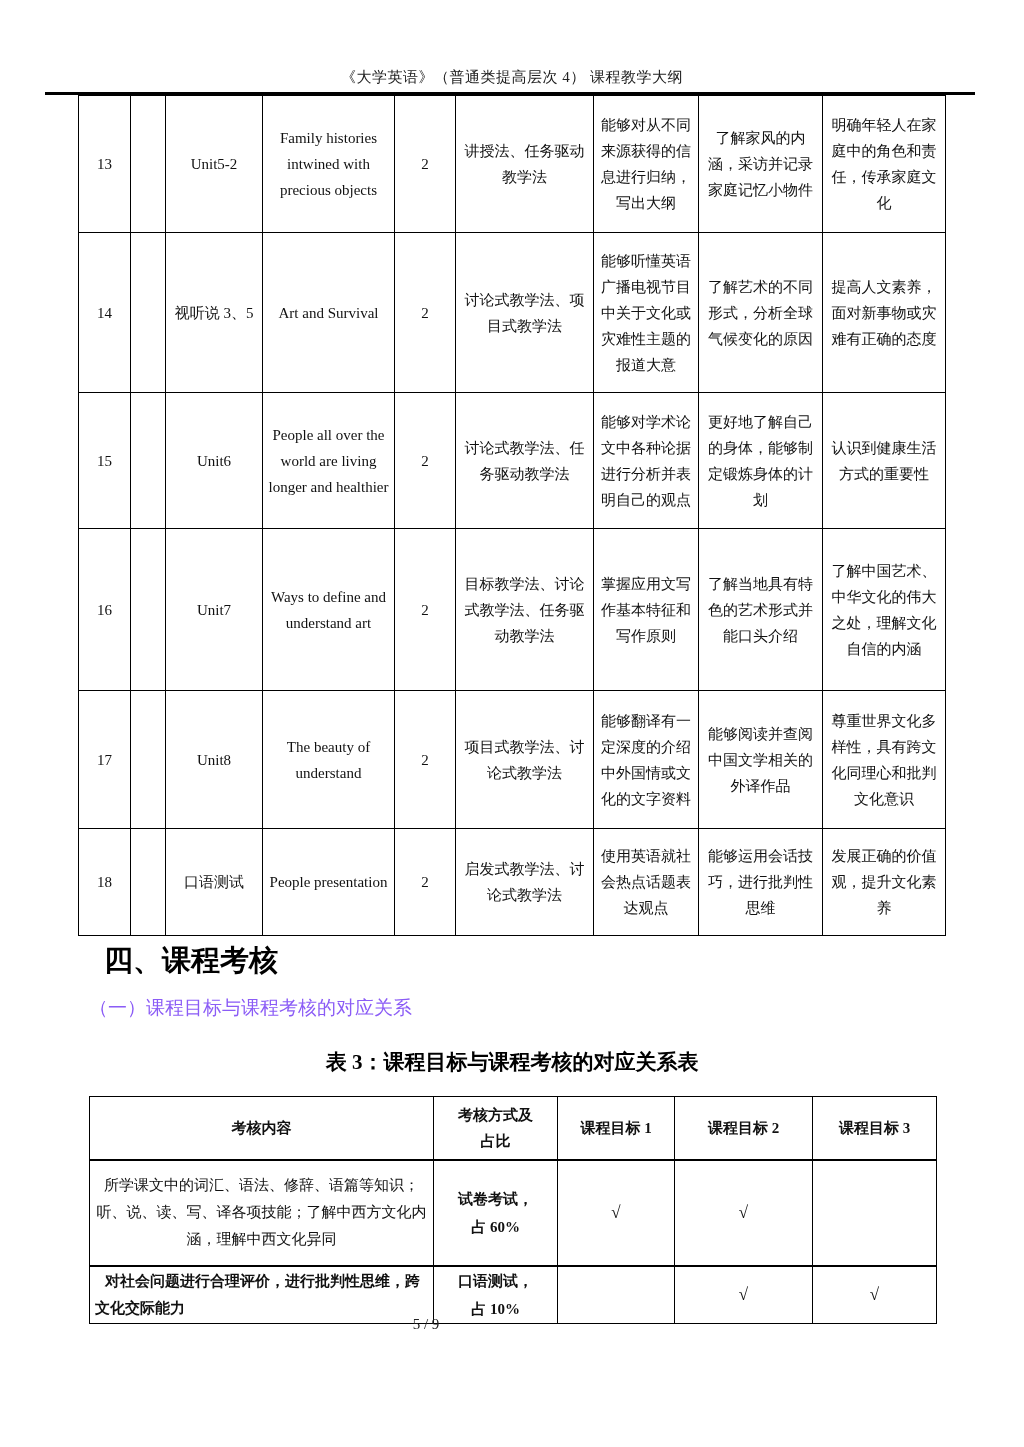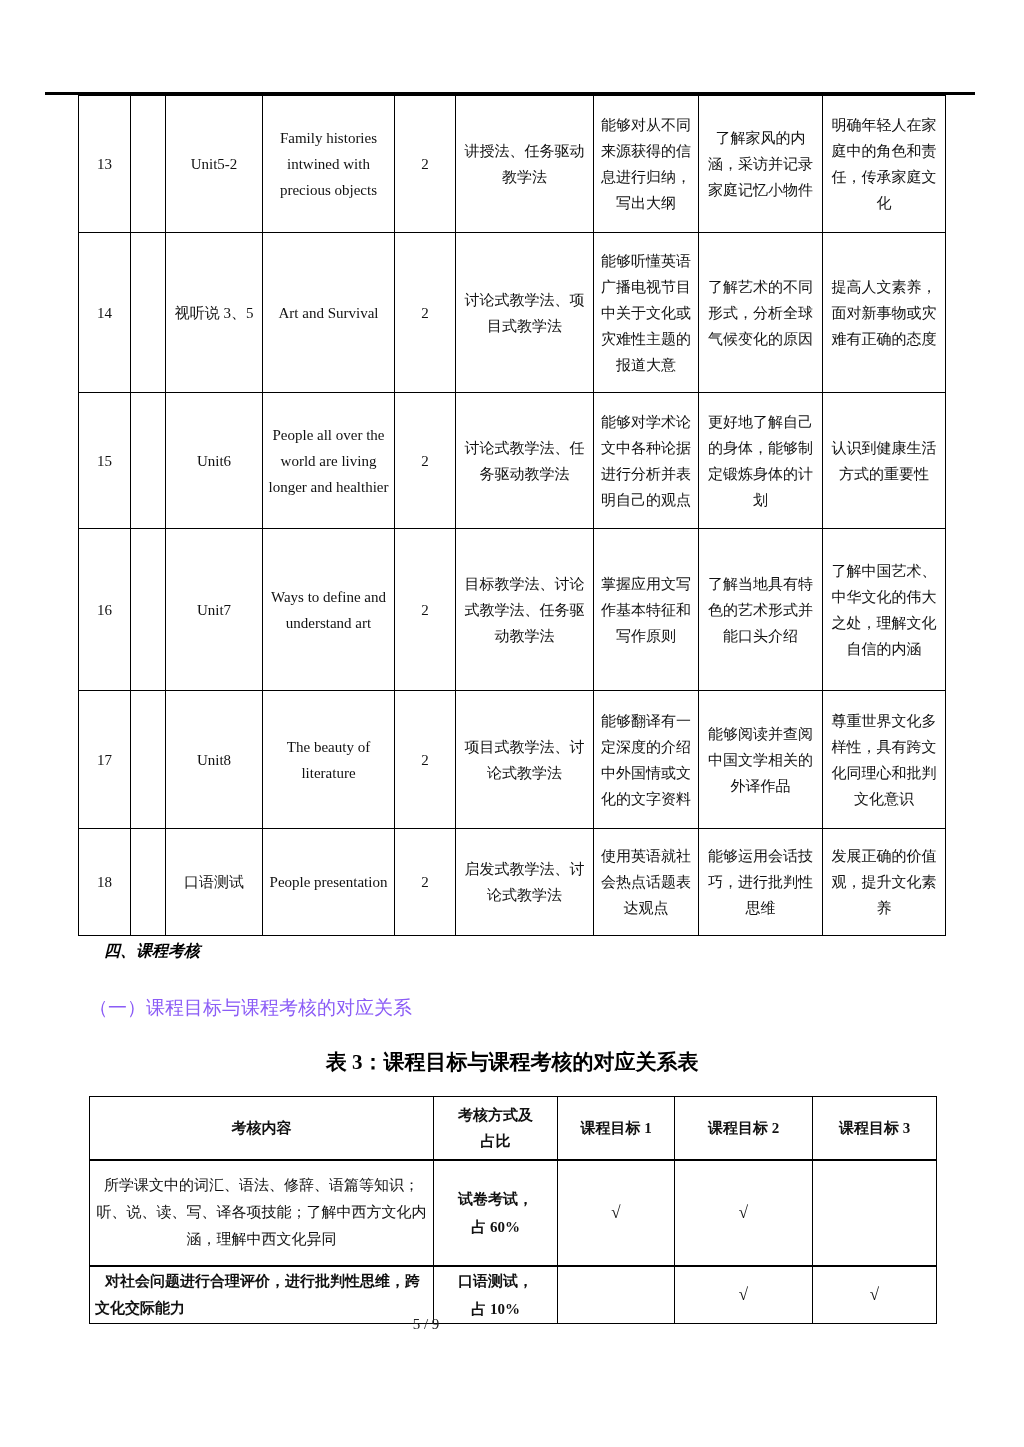--- a/index.html
+++ b/index.html
@@ -15,21 +15,21 @@
   .header-rule{
     position:absolute;top:92px;left:45px;width:930px;height:3px;background:#000;
   }
   table{border-collapse:collapse;table-layout:fixed;}
   td,th{border:1.5px solid #000;padding:0 5px;text-align:center;vertical-align:middle;
         font-size:15px;line-height:26px;font-weight:normal;
         word-break:break-word;overflow-wrap:break-word;}
   .schedule{position:absolute;top:95px;left:78px;width:867px;}
   .schedule td{line-height:26px;}
   .assess-heading{
-    position:absolute;top:941px;left:104px;font-size:16px;font-weight:bold;color:#000;font-style:italic;
+    position:absolute;top:941px;left:104px;font-size:29px;font-weight:bold;color:#000;
   }
   .assess-subheading{
     position:absolute;top:995px;left:89px;font-size:19px;color:#8b5cf6;
   }
   .table3-caption{
     position:absolute;top:1048px;left:0;width:1024px;text-align:center;
     font-size:21px;font-weight:bold;color:#000;
   }
   .table3{position:absolute;top:1096px;left:89px;width:847px;}
   .table3 th{font-weight:bold;white-space:pre-line;}
@@ -40,20 +40,21 @@
   .checkmark{font-size:17px;}
   .page-footer{
     position:absolute;top:1316px;left:0;width:852px;text-align:center;font-size:15px;color:#222;
   }
 </style>
 </head>
 <body>
 
 <div class="page">
 
+  <div class="page-header">《大学英语》（普通类提高层次 4） 课程教学大纲</div>
   <div class="header-rule"></div>
 
   <table class="schedule">
     <colgroup>
       <col style="width:52px">
         <col style="width:35px">
         <col style="width:97px">
       <col style="width:132px">
         <col style="width:61px">
         <col style="width:138px">
@@ -103,21 +104,21 @@
         <td>2</td>
         <td>目标教学法、讨论式教学法、任务驱动教学法</td>
         <td>掌握应用文写作基本特征和写作原则</td>
         <td>了解当地具有特色的艺术形式并能口头介绍</td>
         <td>了解中国艺术、中华文化的伟大之处，理解文化自信的内涵</td>
       </tr>
       <tr style="height:138px">
         <td>17</td>
         <td></td>
         <td>Unit8</td>
-        <td>The beauty of literature</td>
+        <td>The beauty of understand</td>
         <td>2</td>
         <td>项目式教学法、讨论式教学法</td>
         <td>能够翻译有一定深度的介绍中外国情或文化的文字资料</td>
         <td>能够阅读并查阅中国文学相关的外译作品</td>
         <td>尊重世界文化多样性，具有跨文化同理心和批判文化意识</td>
       </tr>
       <tr style="height:107px">
         <td>18</td>
         <td></td>
         <td>口语测试</td>

